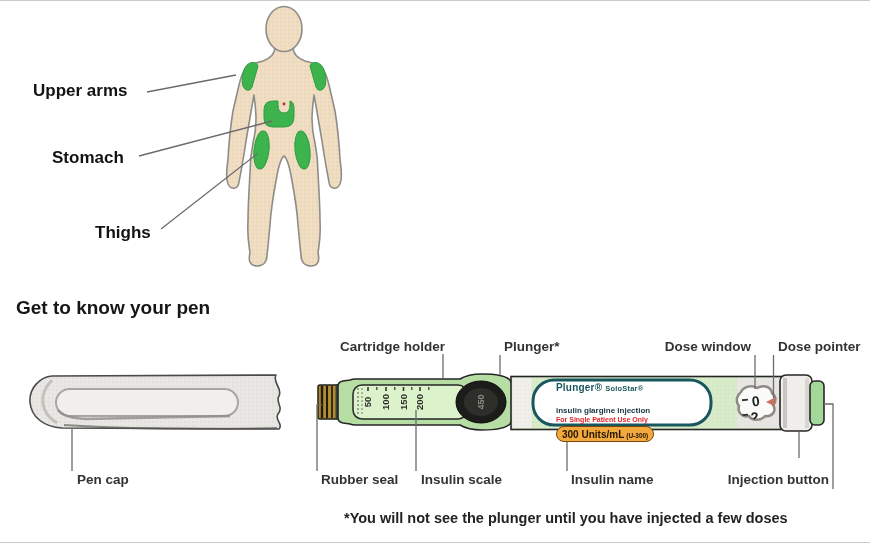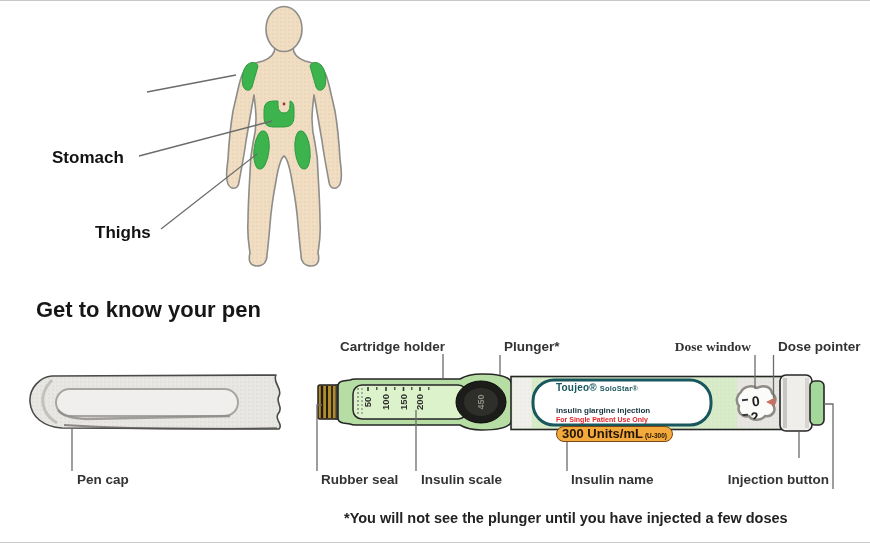--- a/index.html
+++ b/index.html
@@ -4,31 +4,31 @@
 <style>
   html,body{margin:0;padding:0;background:#fff;}
   .stage{
     position:relative;width:870px;height:543px;background:#ffffff;
     font-family:"Liberation Sans",sans-serif;overflow:hidden;
     border-top:1px solid #c9c9c9;border-bottom:1px solid #c9c9c9;box-sizing:border-box;
   }
   .art{position:absolute;left:0;top:0;width:870px;height:543px;}
   .lbl{position:absolute;color:#333;font-size:13.5px;font-weight:bold;line-height:15px;white-space:nowrap;}
   .site-label{position:absolute;color:#121212;font-size:17px;font-weight:bold;white-space:nowrap;}
-  .heading{position:absolute;left:36px;top:296px;color:#161616;font-size:22px;font-weight:bold;white-space:nowrap;}
+  .heading{position:absolute;left:16px;top:296px;color:#161616;font-size:19px;font-weight:bold;white-space:nowrap;}
   .footnote{position:absolute;left:305px;top:509px;color:#222;font-size:14.5px;font-weight:bold;white-space:nowrap;margin-left:39px;}
   .ra{text-align:right;}
   
   .pen-print{position:absolute;left:556px;top:381px;width:160px;}
   .pp-line1{font-size:10px;font-weight:bold;color:#19575e;letter-spacing:.2px;line-height:11px;}
   .pp-model{font-size:7.5px;margin-left:3px;}
   .pp-line2{font-size:8px;font-weight:bold;color:#16333d;line-height:9px;margin-top:12px;}
   .pp-line3{font-size:7px;font-weight:bold;color:#e3242b;line-height:8px;margin-top:1px;}
   .pp-pill{display:inline-block;margin-top:2px;background:#f3a93c;border:1.5px solid #7a4714;border-radius:8px;padding:0 5px;line-height:11px;}
-  .pp-strength{font-size:13px;font-weight:bold;color:#231503;}
+  .pp-strength{font-size:10px;font-weight:bold;color:#231503;}
   .pp-code{font-size:6.5px;font-weight:bold;color:#231503;margin-left:2px;}
 </style>
 </head>
 <body>
 
 <div class="stage">
 
   <svg class="art" viewBox="0 0 870 543">
     <defs>
       <pattern id="halftone" width="4" height="4" patternUnits="userSpaceOnUse">
@@ -134,39 +134,40 @@
         <line x1="72" y1="428" x2="72" y2="470"></line>
         <polyline points="322,404 317,404 317,470"></polyline>
         <line x1="416" y1="409" x2="416" y2="470"></line>
         <line x1="567" y1="429" x2="567" y2="470"></line>
         <line x1="799" y1="431" x2="799" y2="457"></line>
         <polyline points="824,403 833,403 833,488"></polyline>
       </g>
     </g>
   </svg>
 
+  <div class="site-label" style="left:33px;top:80px;">Upper arms</div>
   <div class="site-label" style="left:52px;top:147px;">Stomach</div>
   <div class="site-label" style="left:95px;top:222px;">Thighs</div>
 
   <div class="heading">Get to know your pen</div>
 
   <div class="lbl ra" style="left:340px;top:338px;width:105px;">Cartridge holder</div>
   <div class="lbl" style="left:504px;top:338px;">Plunger*</div>
-  <div class="lbl ra" style="left:664px;top:338px;width:87px;font-family:Liberation Serif, serif;">Dose window</div>
+  <div class="lbl ra" style="left:664px;top:338px;width:87px;">Dose window</div>
   <div class="lbl" style="left:778px;top:338px;">Dose pointer</div>
 
   <div class="lbl" style="left:77px;top:471px;">Pen cap</div>
   <div class="lbl" style="left:321px;top:471px;">Rubber seal</div>
   <div class="lbl" style="left:421px;top:471px;">Insulin scale</div>
   <div class="lbl" style="left:571px;top:471px;">Insulin name</div>
   <div class="lbl ra" style="left:704px;top:471px;width:125px;">Injection button</div>
 
   <div class="pen-print">
     <div class="pp-line1">
-      <span>Toujeo®</span><span class="pp-model">SoloStar®</span>
+      <span>Plunger®</span><span class="pp-model">SoloStar®</span>
     </div>
     <div class="pp-line2">insulin glargine injection</div>
     <div class="pp-line3">For Single Patient Use Only</div>
     <div class="pp-pill">
       <span class="pp-strength">300 Units/mL</span><span class="pp-code">(U-300)</span>
     </div>
   </div>
 
   <div class="footnote">*You will not see the plunger until you have injected a few doses</div>
 

